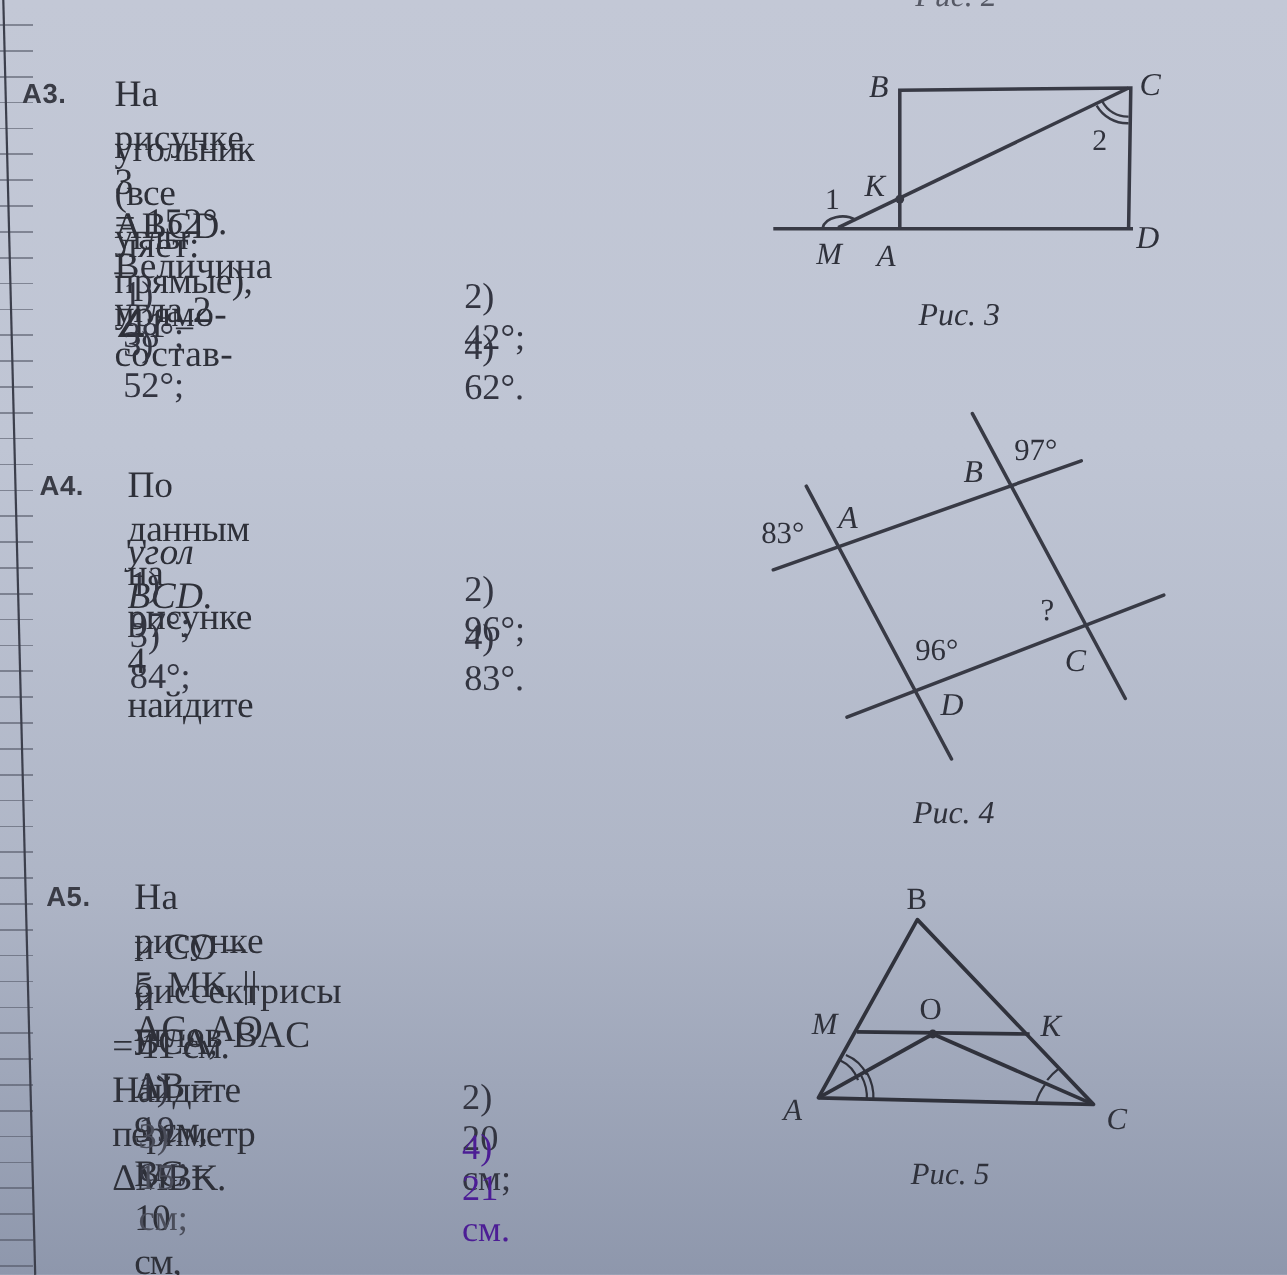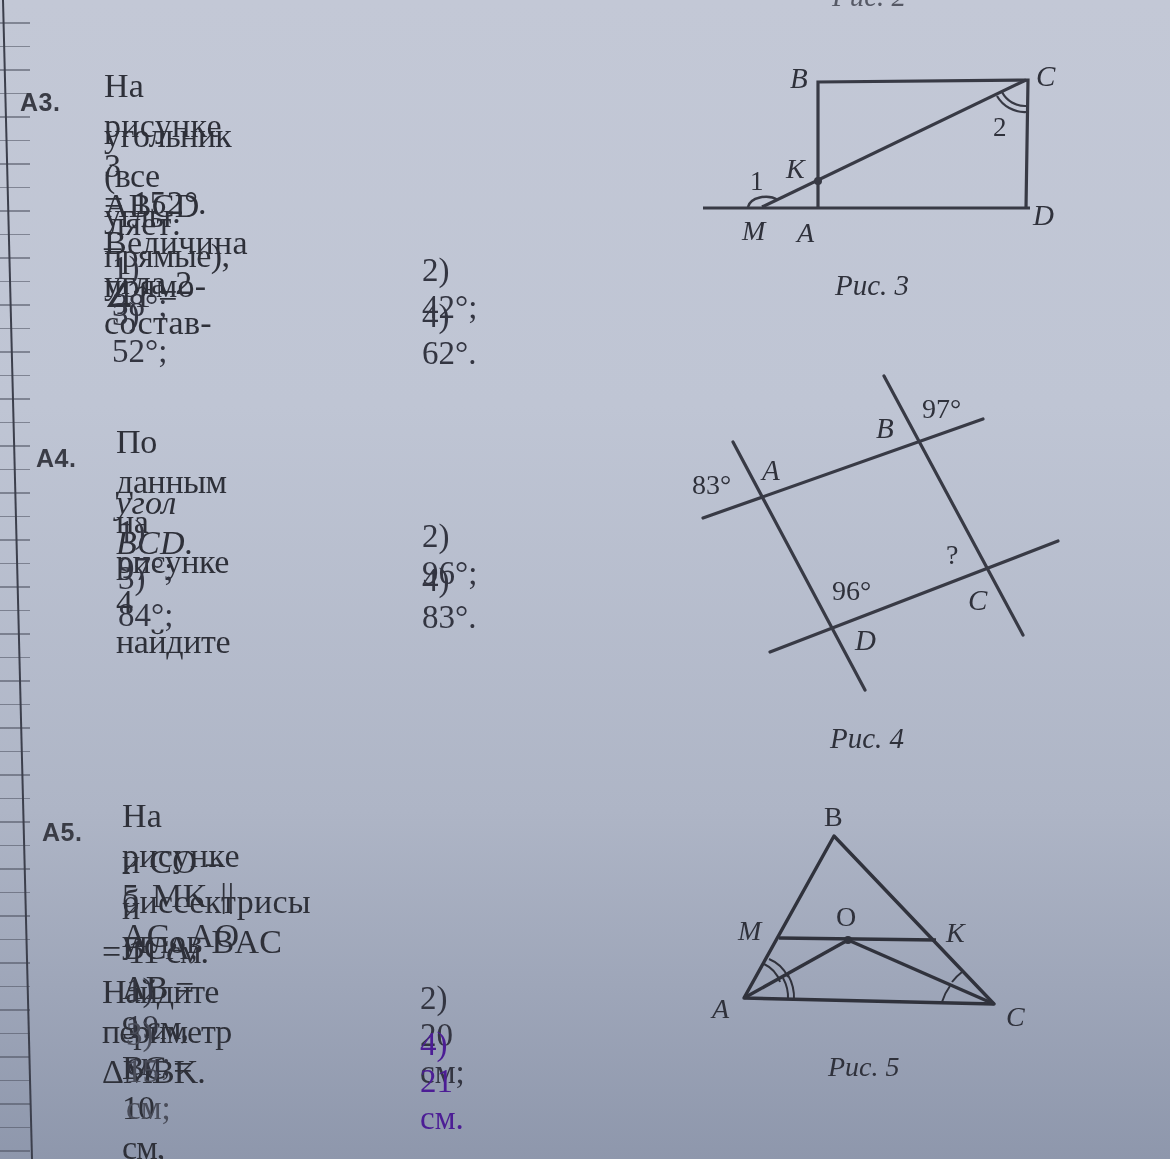--- a/index.html
+++ b/index.html
@@ -13,21 +13,21 @@
       background:
         repeating-linear-gradient(180deg, transparent 0, transparent 22px, #4b4f5e 22px, #4b4f5e 23.5px);
       opacity: 0.55;
     }
     .margin-line {
       position: absolute; left: 0; top: 0; width: 40px; height: 1159px;
     }
     .problem { position: absolute; }
     .pnum {
       position: absolute; font-family: "Liberation Sans", sans-serif; font-weight: bold;
-      font-size: 25px; color: #3a3c46; letter-spacing: 0.5px; margin-top: 16px;
+      font-size: 25px; color: #3a3c46; letter-spacing: 0.5px;
     }
     .ptext {
       position: absolute; font-size: 34px; line-height: 40px; color: #2e3039;
       letter-spacing: 0.3px;
     }
     .opt { position: absolute; font-size: 33px; color: #333541; }
     .caption { position: absolute; font-size: 29px; font-style: italic; color: #3b3e4a; }
     svg { position: absolute; overflow: visible; }
     svg text { font-family: "Liberation Serif", serif; font-style: italic; fill: #2f313b; }
     svg .up { font-style: normal; }

